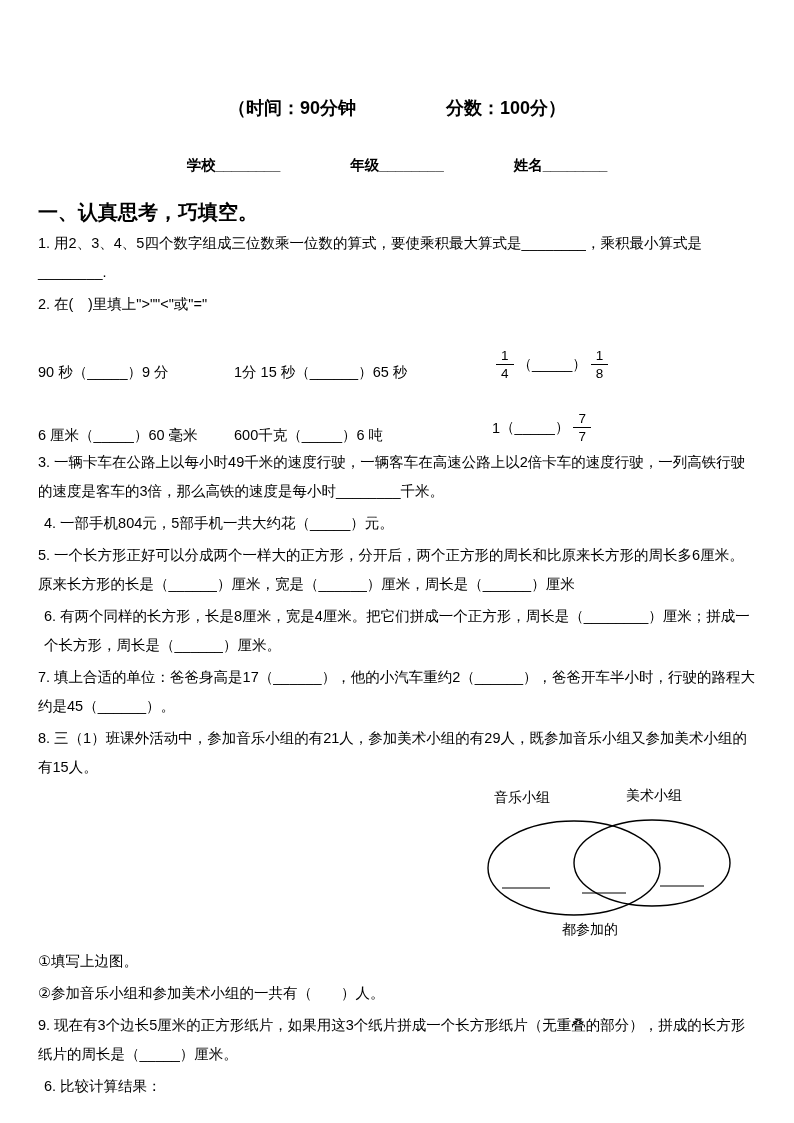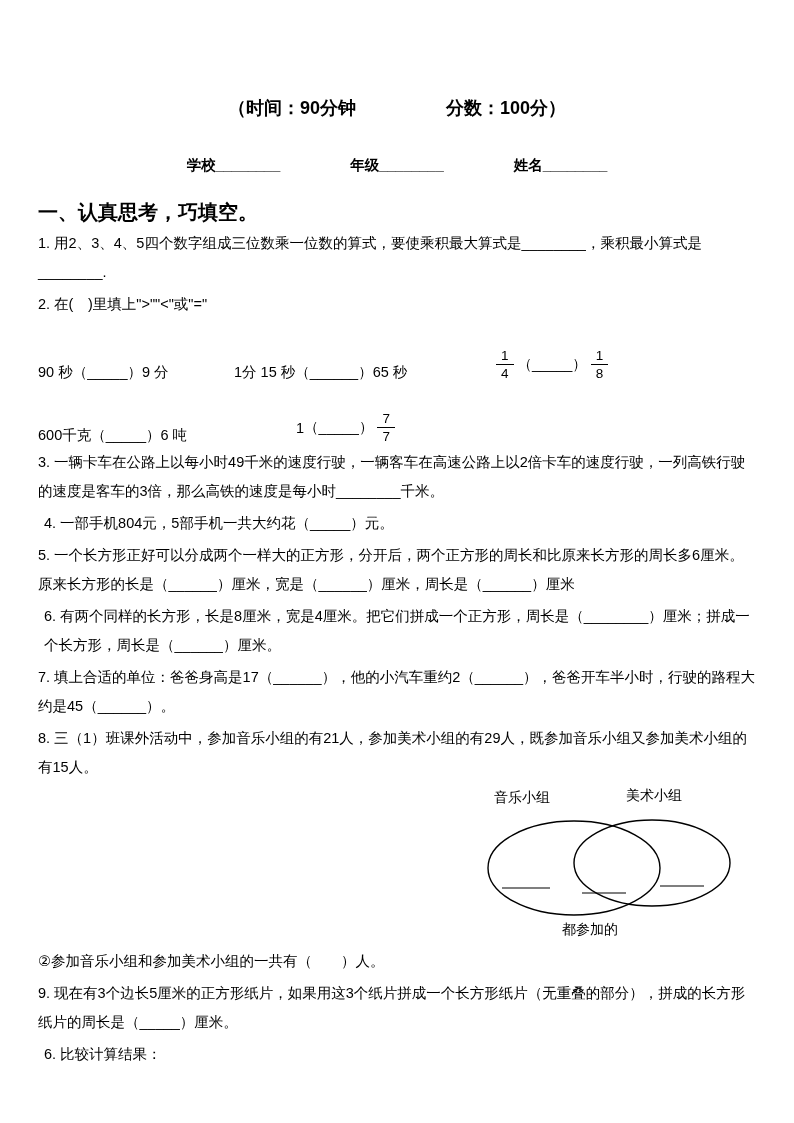--- a/index.html
+++ b/index.html
@@ -72,20 +72,21 @@
       </span>
       <span>（_____）</span>
       <span class="frac">
         <span class="fn">1</span>
         <span class="fd">8</span>
       </span>
     </span>
   </div>
 
   <div class="q2row">
+    <span class="q2c1">6 厘米（_____）60 毫米</span>
     <span class="q2c2">600千克（_____）6 吨</span>
     <span class="q2c3">
       <span>1</span>
       <span>（_____）</span>
       <span class="frac">
         <span class="fn">7</span>
         <span class="fd">7</span>
       </span>
     </span>
   </div>
@@ -103,17 +104,18 @@
       <text x="160" y="12">美术小组</text>
       <ellipse cx="108" cy="80" rx="86" ry="47"></ellipse>
       <ellipse cx="186" cy="75" rx="78" ry="43"></ellipse>
       <line x1="36" y1="100" x2="84" y2="100"></line>
       <line x1="116" y1="105" x2="160" y2="105"></line>
       <line x1="194" y1="98" x2="238" y2="98"></line>
       <text x="96" y="146">都参加的</text>
     </svg>
   </div>
 
+  <p class="q">①填写上边图。</p>
   <p class="q">②参加音乐小组和参加美术小组的一共有（　　）人。</p>
   <p class="q">9. 现在有3个边长5厘米的正方形纸片，如果用这3个纸片拼成一个长方形纸片（无重叠的部分），拼成的长方形纸片的周长是（_____）厘米。</p>
   <p class="q indent">6. 比较计算结果：</p>
 
 </div>
 
 </body></html>

